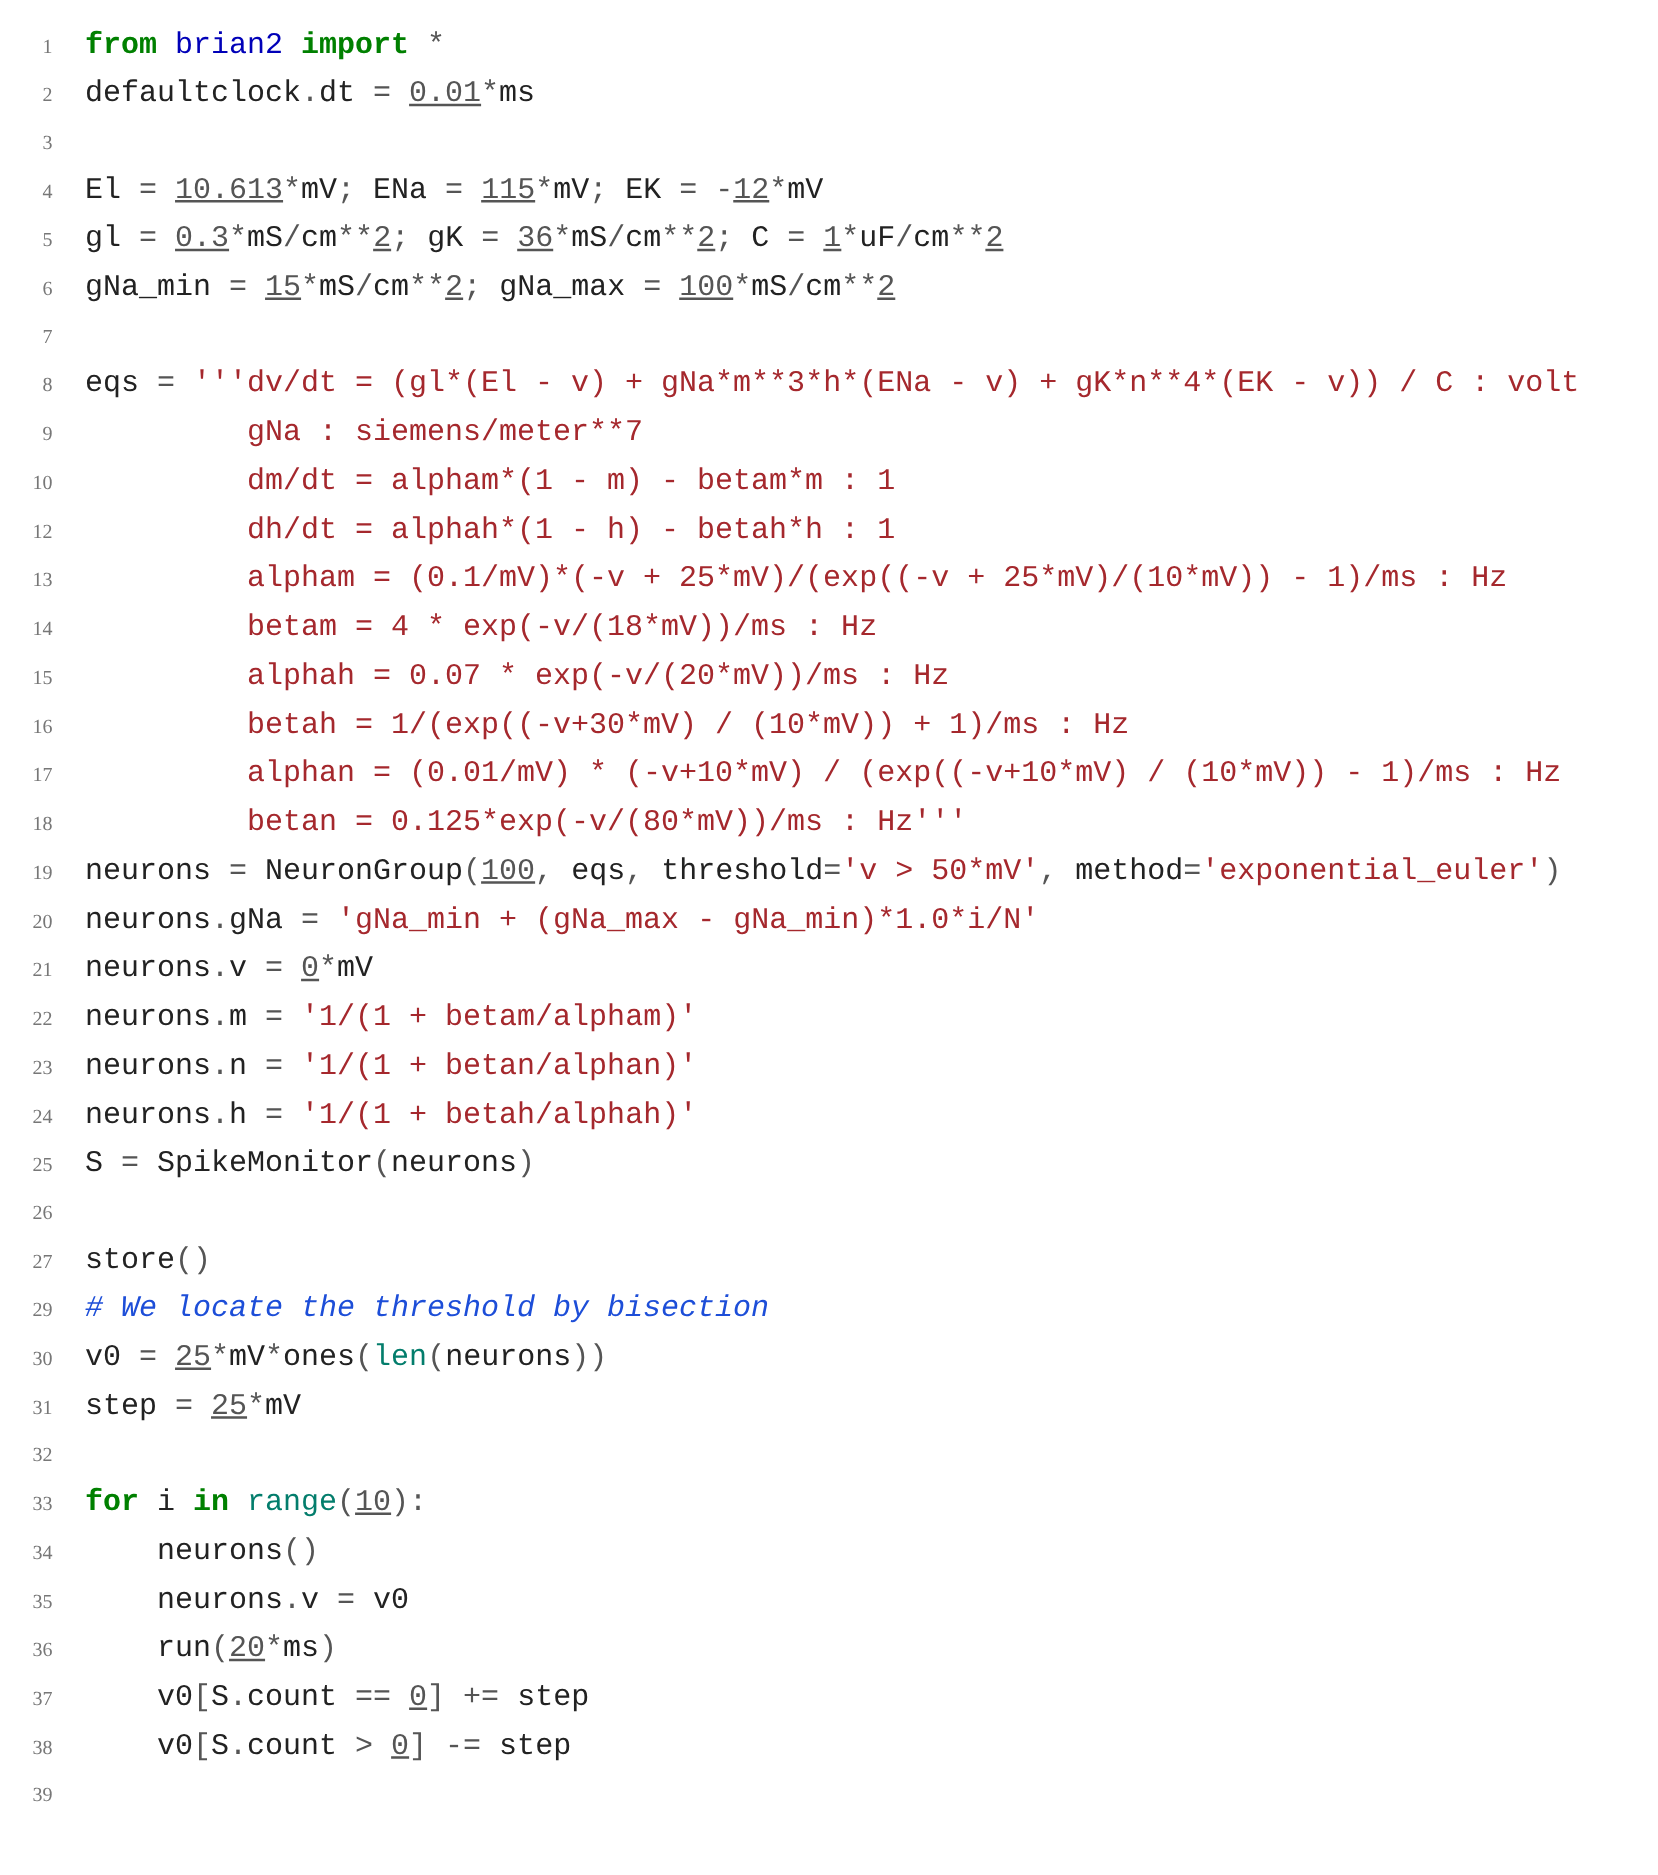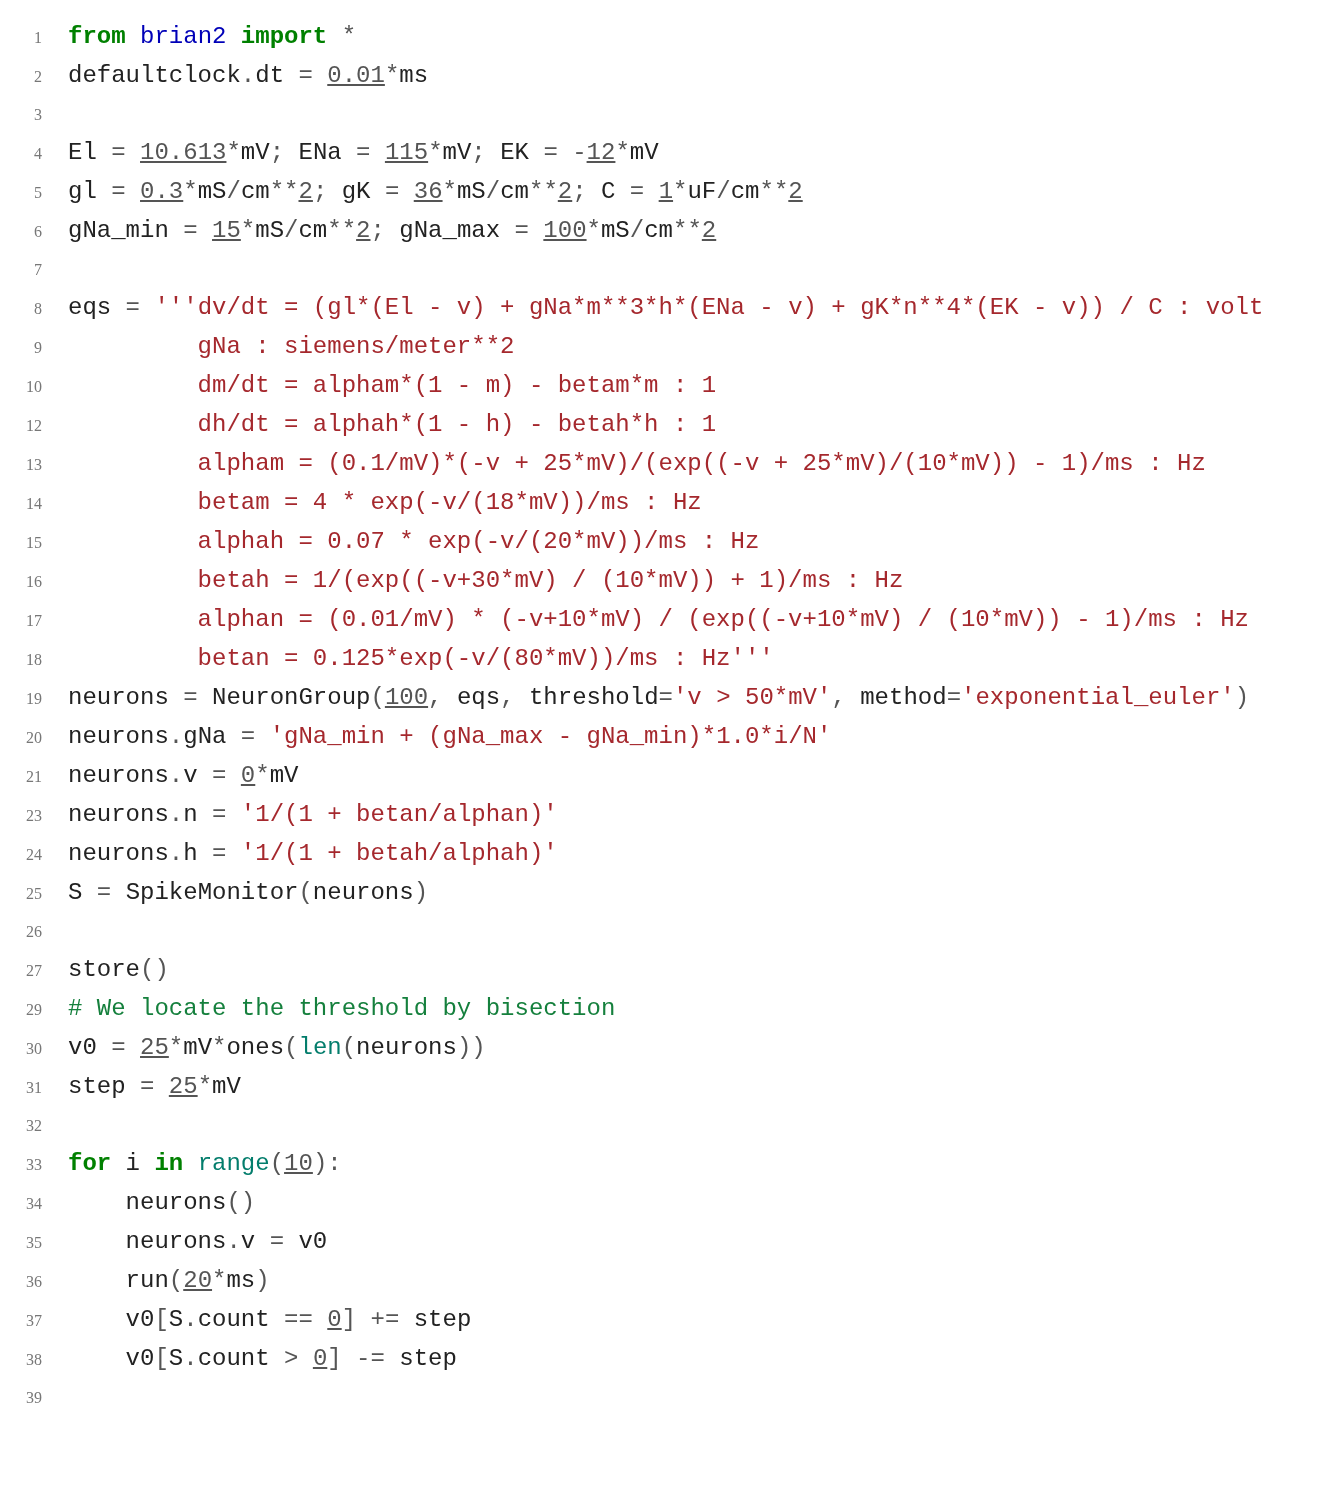--- a/index.html
+++ b/index.html
@@ -31,47 +31,48 @@
   }
   .code {
     flex: 1 1 auto;
     color: #222;
   }
   .kw-green   { color: #008000; font-weight: bold; }   
   .kw-blue    { color: #0000b8; font-weight: normal; }   
   .builtin    { color: #037d6c; }                      
   .op         { color: #555; }                         
   .str        { color: #a5282d; }                      
-  .comment    { color: #15803d; }  
+  .comment    { color: #1d4ed8; font-style: italic; }  
   .num        { color: #555; text-decoration: underline; }                         
 </style>
 </head>
 <body>
 
 <div class="code-wrap" id="code-root">
     <div class="code-line"><span class="lineno">1</span><span class="code"><span class="kw-green">from </span><span class="kw-blue">brian2</span><span class="kw-green"> import</span><span class="op"> *</span></span></div>
     <div class="code-line"><span class="lineno">2</span><span class="code"><span>defaultclock</span><span class="op">.</span><span>dt </span><span class="op">= </span><span class="num">0.01</span><span class="op">*</span><span>ms</span></span></div>
     <div class="code-line"><span class="lineno">3</span><span class="code"><span></span></span></div>
     <div class="code-line"><span class="lineno">4</span><span class="code"><span>El </span><span class="op">= </span><span class="num">10.613</span><span class="op">*</span><span>mV</span><span class="op">; </span><span>ENa </span><span class="op">= </span><span class="num">115</span><span class="op">*</span><span>mV</span><span class="op">; </span><span>EK </span><span class="op">= -</span><span class="num">12</span><span class="op">*</span><span>mV</span></span></div>
     <div class="code-line"><span class="lineno">5</span><span class="code"><span>gl </span><span class="op">= </span><span class="num">0.3</span><span class="op">*</span><span>mS</span><span class="op">/</span><span>cm</span><span class="op">**</span><span class="num">2</span><span class="op">; </span><span>gK </span><span class="op">= </span><span class="num">36</span><span class="op">*</span><span>mS</span><span class="op">/</span><span>cm</span><span class="op">**</span><span class="num">2</span><span class="op">; </span><span>C </span><span class="op">= </span><span class="num">1</span><span class="op">*</span><span>uF</span><span class="op">/</span><span>cm</span><span class="op">**</span><span class="num">2</span></span></div>
     <div class="code-line"><span class="lineno">6</span><span class="code"><span>gNa_min </span><span class="op">= </span><span class="num">15</span><span class="op">*</span><span>mS</span><span class="op">/</span><span>cm</span><span class="op">**</span><span class="num">2</span><span class="op">; </span><span>gNa_max </span><span class="op">= </span><span class="num">100</span><span class="op">*</span><span>mS</span><span class="op">/</span><span>cm</span><span class="op">**</span><span class="num">2</span></span></div>
     <div class="code-line"><span class="lineno">7</span><span class="code"><span></span></span></div>
     <div class="code-line"><span class="lineno">8</span><span class="code"><span>eqs </span><span class="op">= </span><span class="str">'''dv/dt = (gl*(El - v) + gNa*m**3*h*(ENa - v) + gK*n**4*(EK - v)) / C : volt</span></span></div>
-    <div class="code-line"><span class="lineno">9</span><span class="code"><span class="str">         gNa : siemens/meter**2</span></span></div>
+    <div class="code-line"><span class="lineno">9</span><span class="code"><span class="str">         gNa : siemens/meter**7</span></span></div>
     <div class="code-line"><span class="lineno">10</span><span class="code"><span class="str">         dm/dt = alpham*(1 - m) - betam*m : 1</span></span></div>
     <div class="code-line"><span class="lineno">12</span><span class="code"><span class="str">         dh/dt = alphah*(1 - h) - betah*h : 1</span></span></div>
     <div class="code-line"><span class="lineno">13</span><span class="code"><span class="str">         alpham = (0.1/mV)*(-v + 25*mV)/(exp((-v + 25*mV)/(10*mV)) - 1)/ms : Hz</span></span></div>
     <div class="code-line"><span class="lineno">14</span><span class="code"><span class="str">         betam = 4 * exp(-v/(18*mV))/ms : Hz</span></span></div>
     <div class="code-line"><span class="lineno">15</span><span class="code"><span class="str">         alphah = 0.07 * exp(-v/(20*mV))/ms : Hz</span></span></div>
     <div class="code-line"><span class="lineno">16</span><span class="code"><span class="str">         betah = 1/(exp((-v+30*mV) / (10*mV)) + 1)/ms : Hz</span></span></div>
     <div class="code-line"><span class="lineno">17</span><span class="code"><span class="str">         alphan = (0.01/mV) * (-v+10*mV) / (exp((-v+10*mV) / (10*mV)) - 1)/ms : Hz</span></span></div>
     <div class="code-line"><span class="lineno">18</span><span class="code"><span class="str">         betan = 0.125*exp(-v/(80*mV))/ms : Hz'''</span></span></div>
     <div class="code-line"><span class="lineno">19</span><span class="code"><span>neurons </span><span class="op">= </span><span>NeuronGroup</span><span class="op">(</span><span class="num">100</span><span class="op">, </span><span>eqs</span><span class="op">, </span><span>threshold</span><span class="op">=</span><span class="str">'v &gt; 50*mV'</span><span class="op">, </span><span>method</span><span class="op">=</span><span class="str">'exponential_euler'</span><span class="op">)</span></span></div>
     <div class="code-line"><span class="lineno">20</span><span class="code"><span>neurons</span><span class="op">.</span><span>gNa </span><span class="op">= </span><span class="str">'gNa_min + (gNa_max - gNa_min)*1.0*i/N'</span></span></div>
     <div class="code-line"><span class="lineno">21</span><span class="code"><span>neurons</span><span class="op">.</span><span>v </span><span class="op">= </span><span class="num">0</span><span class="op">*</span><span>mV</span></span></div>
+    <div class="code-line"><span class="lineno">22</span><span class="code"><span>neurons</span><span class="op">.</span><span>m </span><span class="op">= </span><span class="str">'1/(1 + betam/alpham)'</span></span></div>
     <div class="code-line"><span class="lineno">23</span><span class="code"><span>neurons</span><span class="op">.</span><span>n </span><span class="op">= </span><span class="str">'1/(1 + betan/alphan)'</span></span></div>
     <div class="code-line"><span class="lineno">24</span><span class="code"><span>neurons</span><span class="op">.</span><span>h </span><span class="op">= </span><span class="str">'1/(1 + betah/alphah)'</span></span></div>
     <div class="code-line"><span class="lineno">25</span><span class="code"><span>S </span><span class="op">= </span><span>SpikeMonitor</span><span class="op">(</span><span>neurons</span><span class="op">)</span></span></div>
     <div class="code-line"><span class="lineno">26</span><span class="code"><span></span></span></div>
     <div class="code-line"><span class="lineno">27</span><span class="code"><span>store</span><span class="op">()</span></span></div>
     <div class="code-line"><span class="lineno">29</span><span class="code"><span class="comment"># We locate the threshold by bisection</span></span></div>
     <div class="code-line"><span class="lineno">30</span><span class="code"><span>v0 </span><span class="op">= </span><span class="num">25</span><span class="op">*</span><span>mV</span><span class="op">*</span><span>ones</span><span class="op">(</span><span class="builtin">len</span><span class="op">(</span><span>neurons</span><span class="op">))</span></span></div>
     <div class="code-line"><span class="lineno">31</span><span class="code"><span>step </span><span class="op">= </span><span class="num">25</span><span class="op">*</span><span>mV</span></span></div>
     <div class="code-line"><span class="lineno">32</span><span class="code"><span></span></span></div>
     <div class="code-line"><span class="lineno">33</span><span class="code"><span class="kw-green">for </span><span>i </span><span class="kw-green">in </span><span class="builtin">range</span><span class="op">(</span><span class="num">10</span><span class="op">):</span></span></div>

